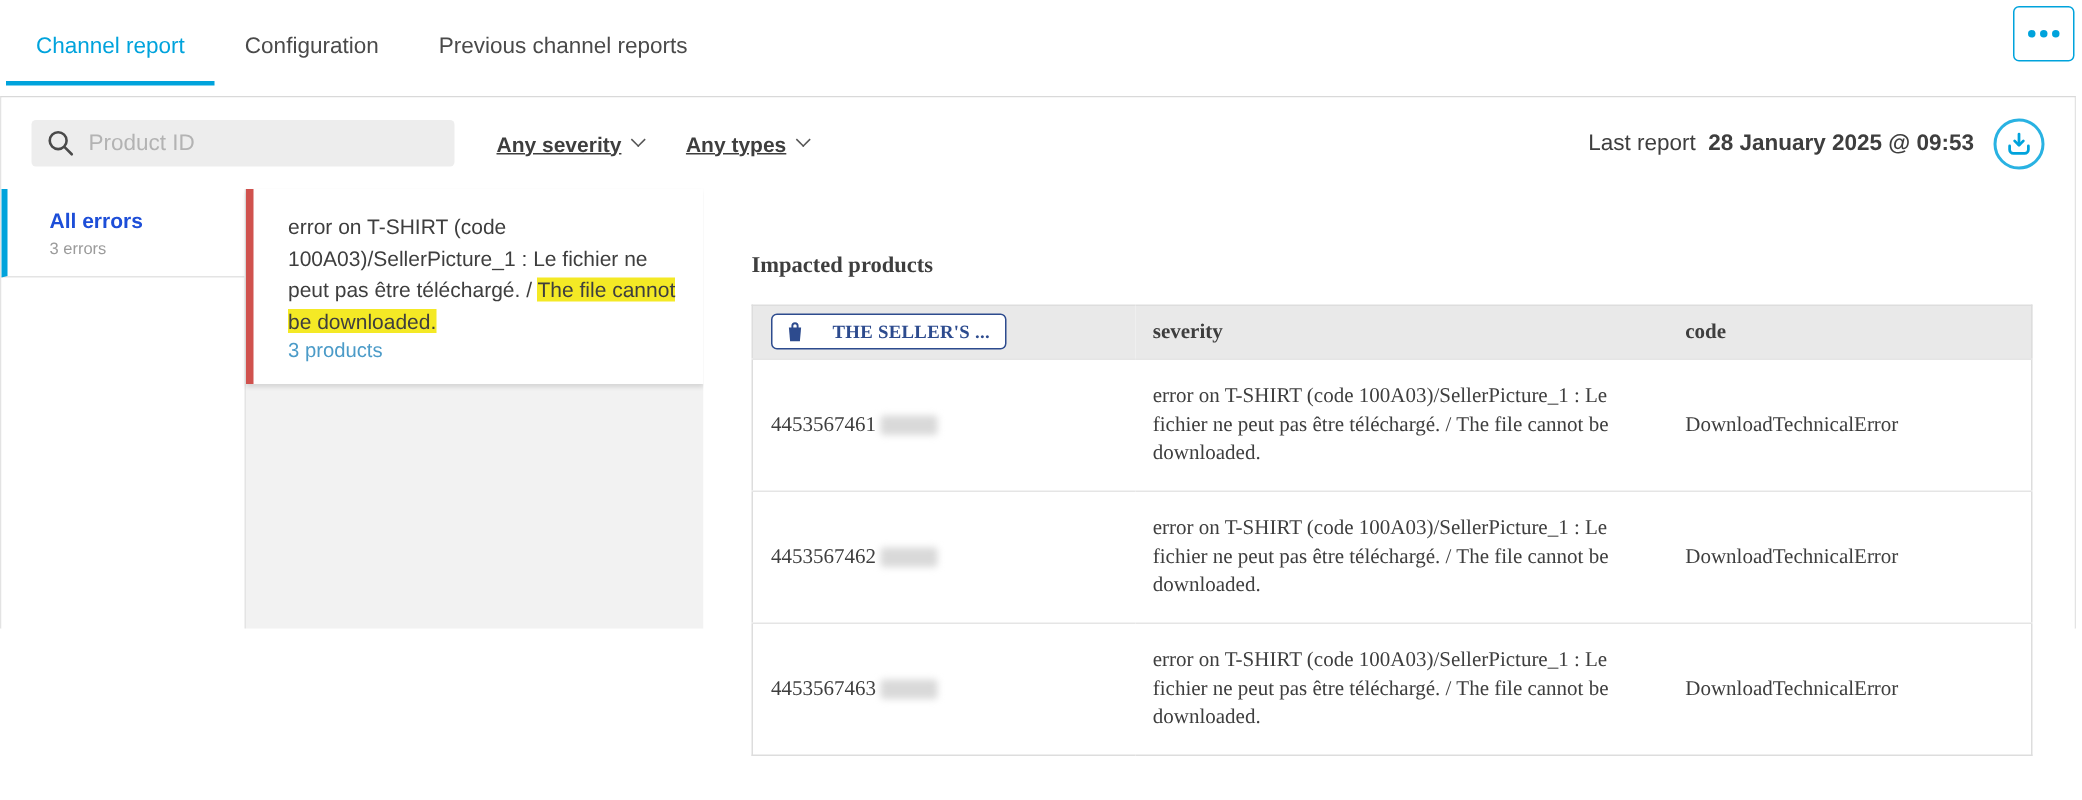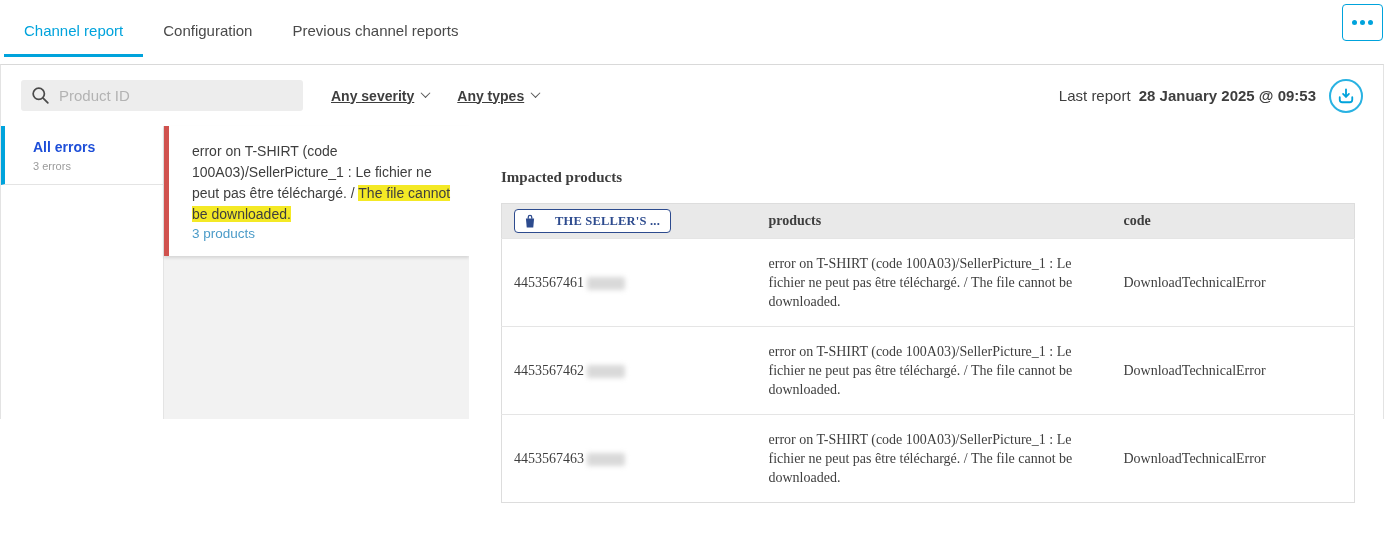--- a/index.html
+++ b/index.html
@@ -317,21 +317,21 @@
           <tr>
             <th class="col-product">
               <span class="seller-badge">
                 <svg width="14" height="16" viewBox="0 0 24 26">
                   <path d="M9 9V6.5a3 3 0 0 1 6 0V9" stroke="#2d4b8e" stroke-width="2.2" fill="none"></path>
                   <path d="M5 8.5h14l-1.4 15.5H6.4z" fill="#2d4b8e"></path>
                 </svg>
                 <span>THE SELLER'S ...</span>
               </span>
             </th>
-            <th class="col-message">products</th>
+            <th class="col-message">severity</th>
             <th class="col-code">code</th>
           </tr>
         </thead>
         <tbody>
           <tr>
             <td><span>4453567461</span><span class="redacted"></span></td>
             <td class="cell-message">error on T-SHIRT (code 100A03)/SellerPicture_1 : Le fichier ne peut pas être téléchargé. / The file cannot be downloaded.</td>
             <td>DownloadTechnicalError</td>
           </tr>
           <tr>

